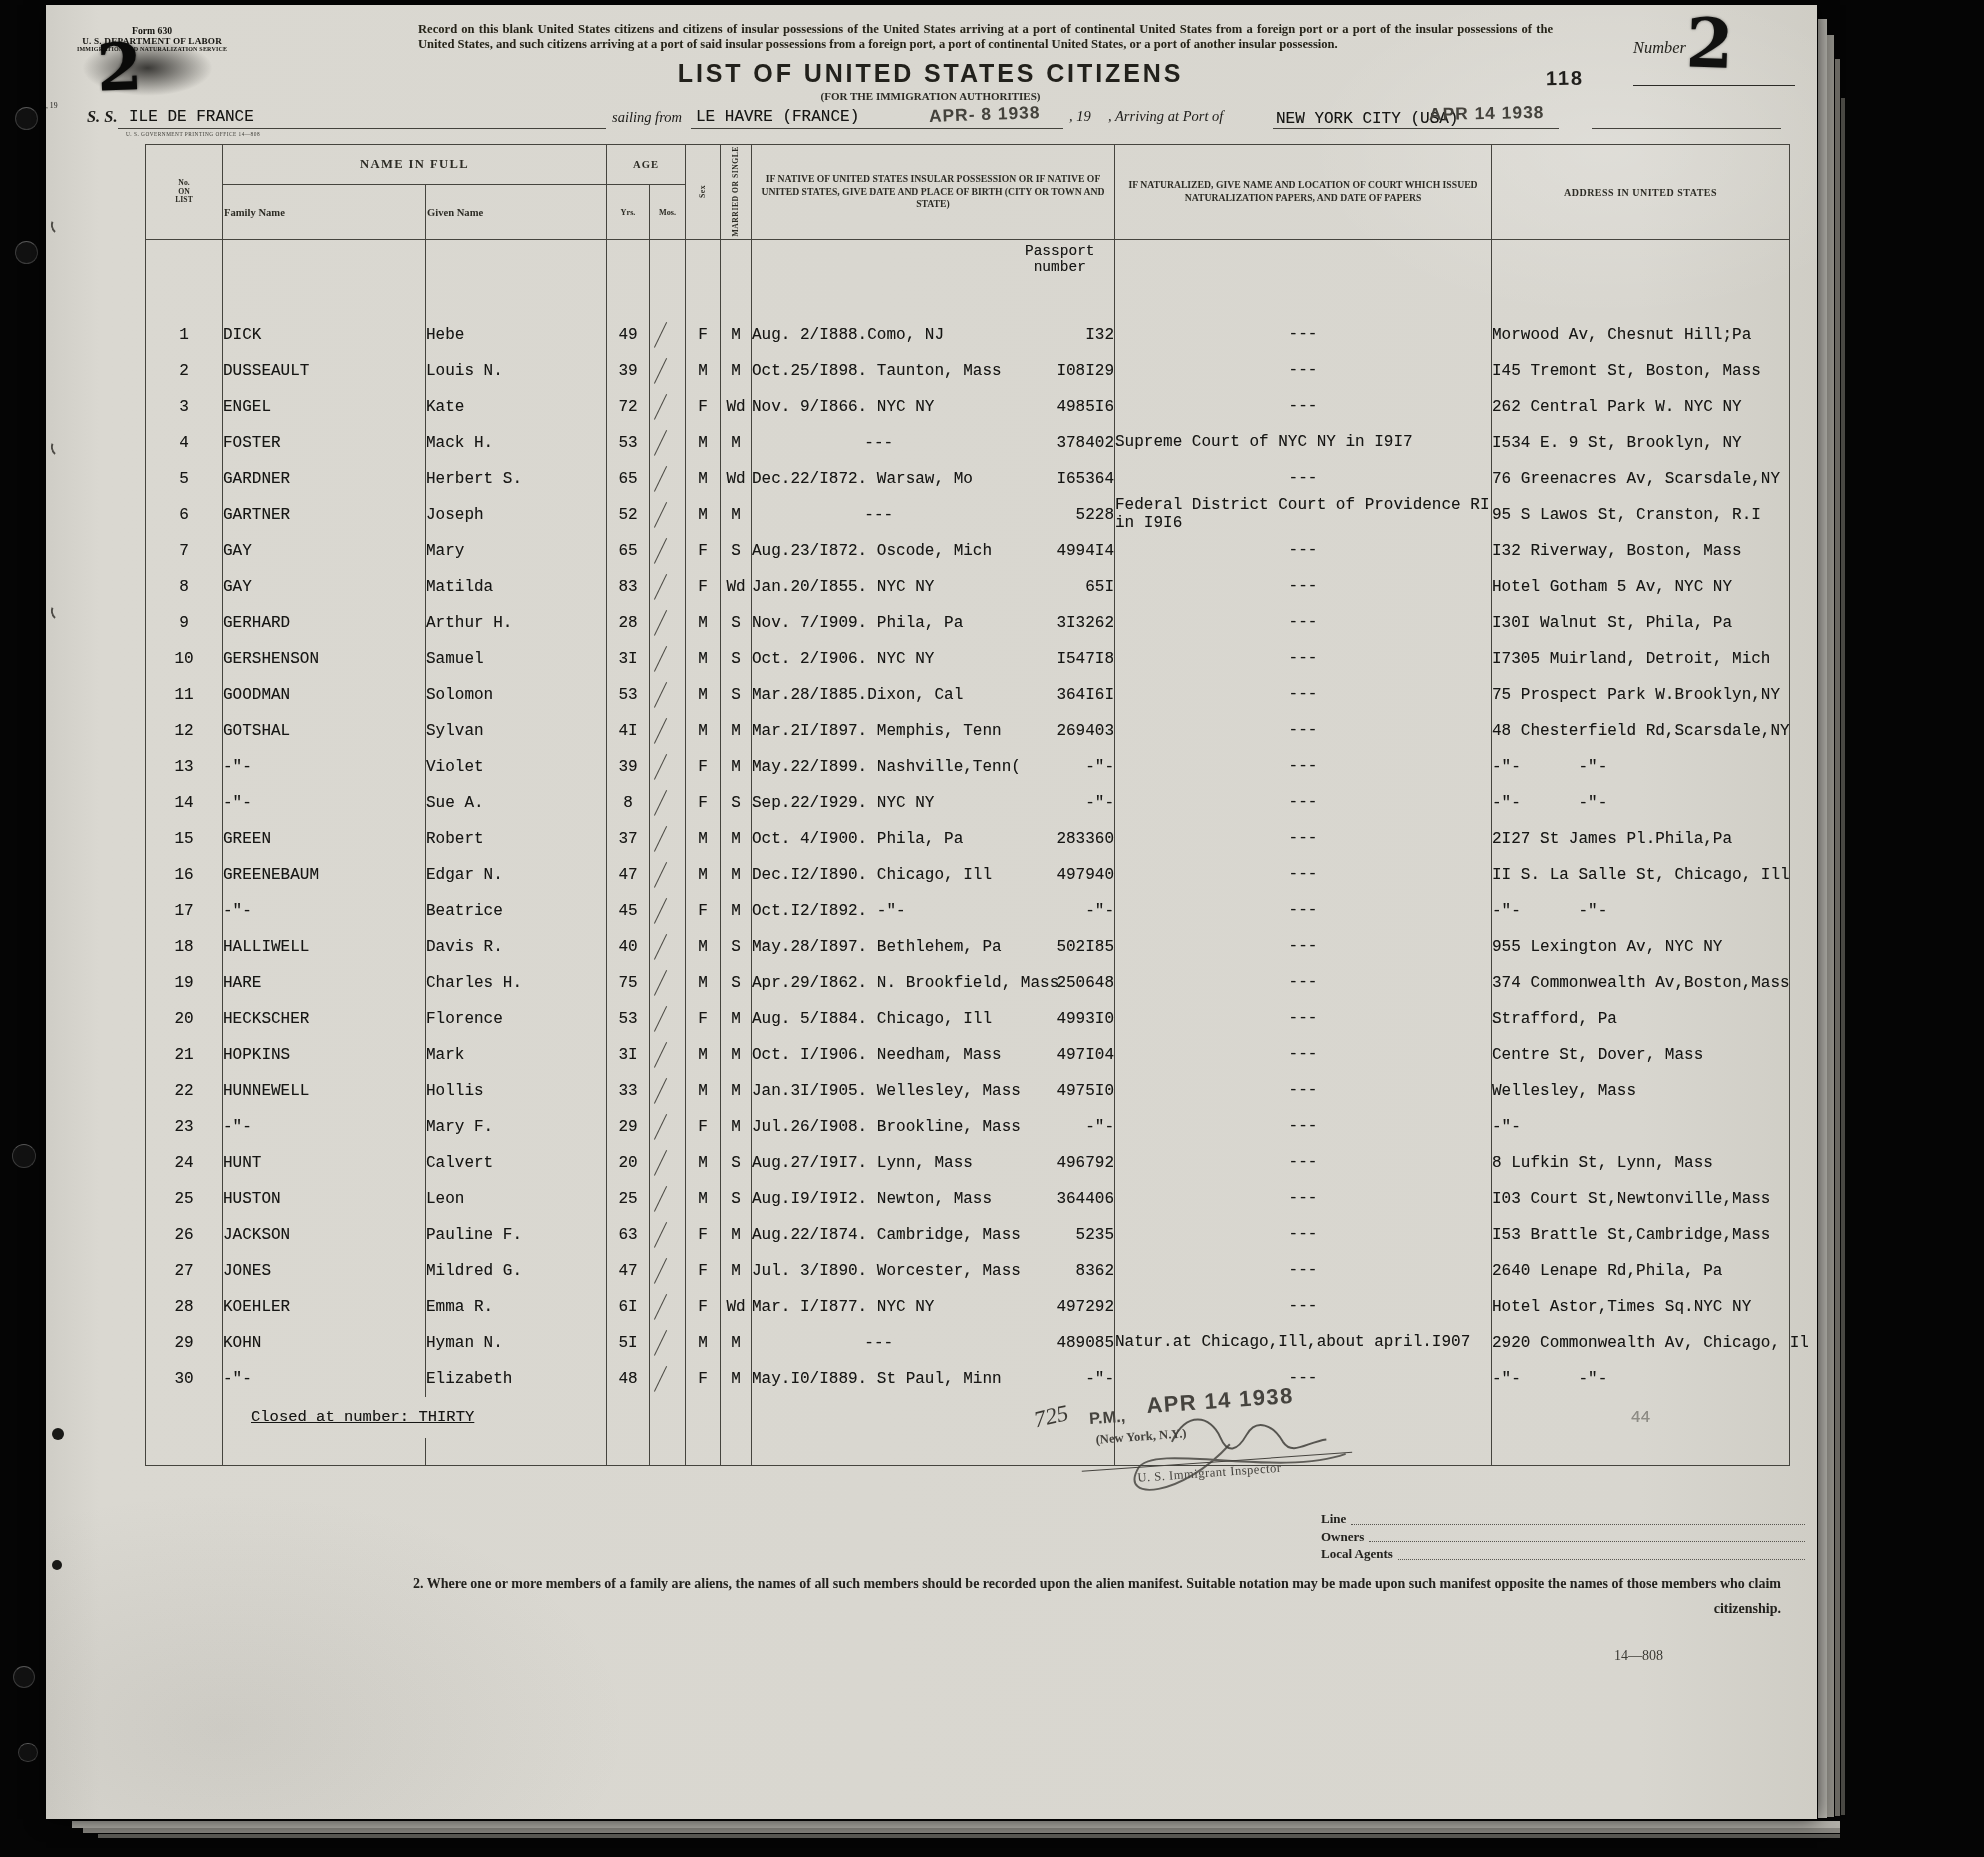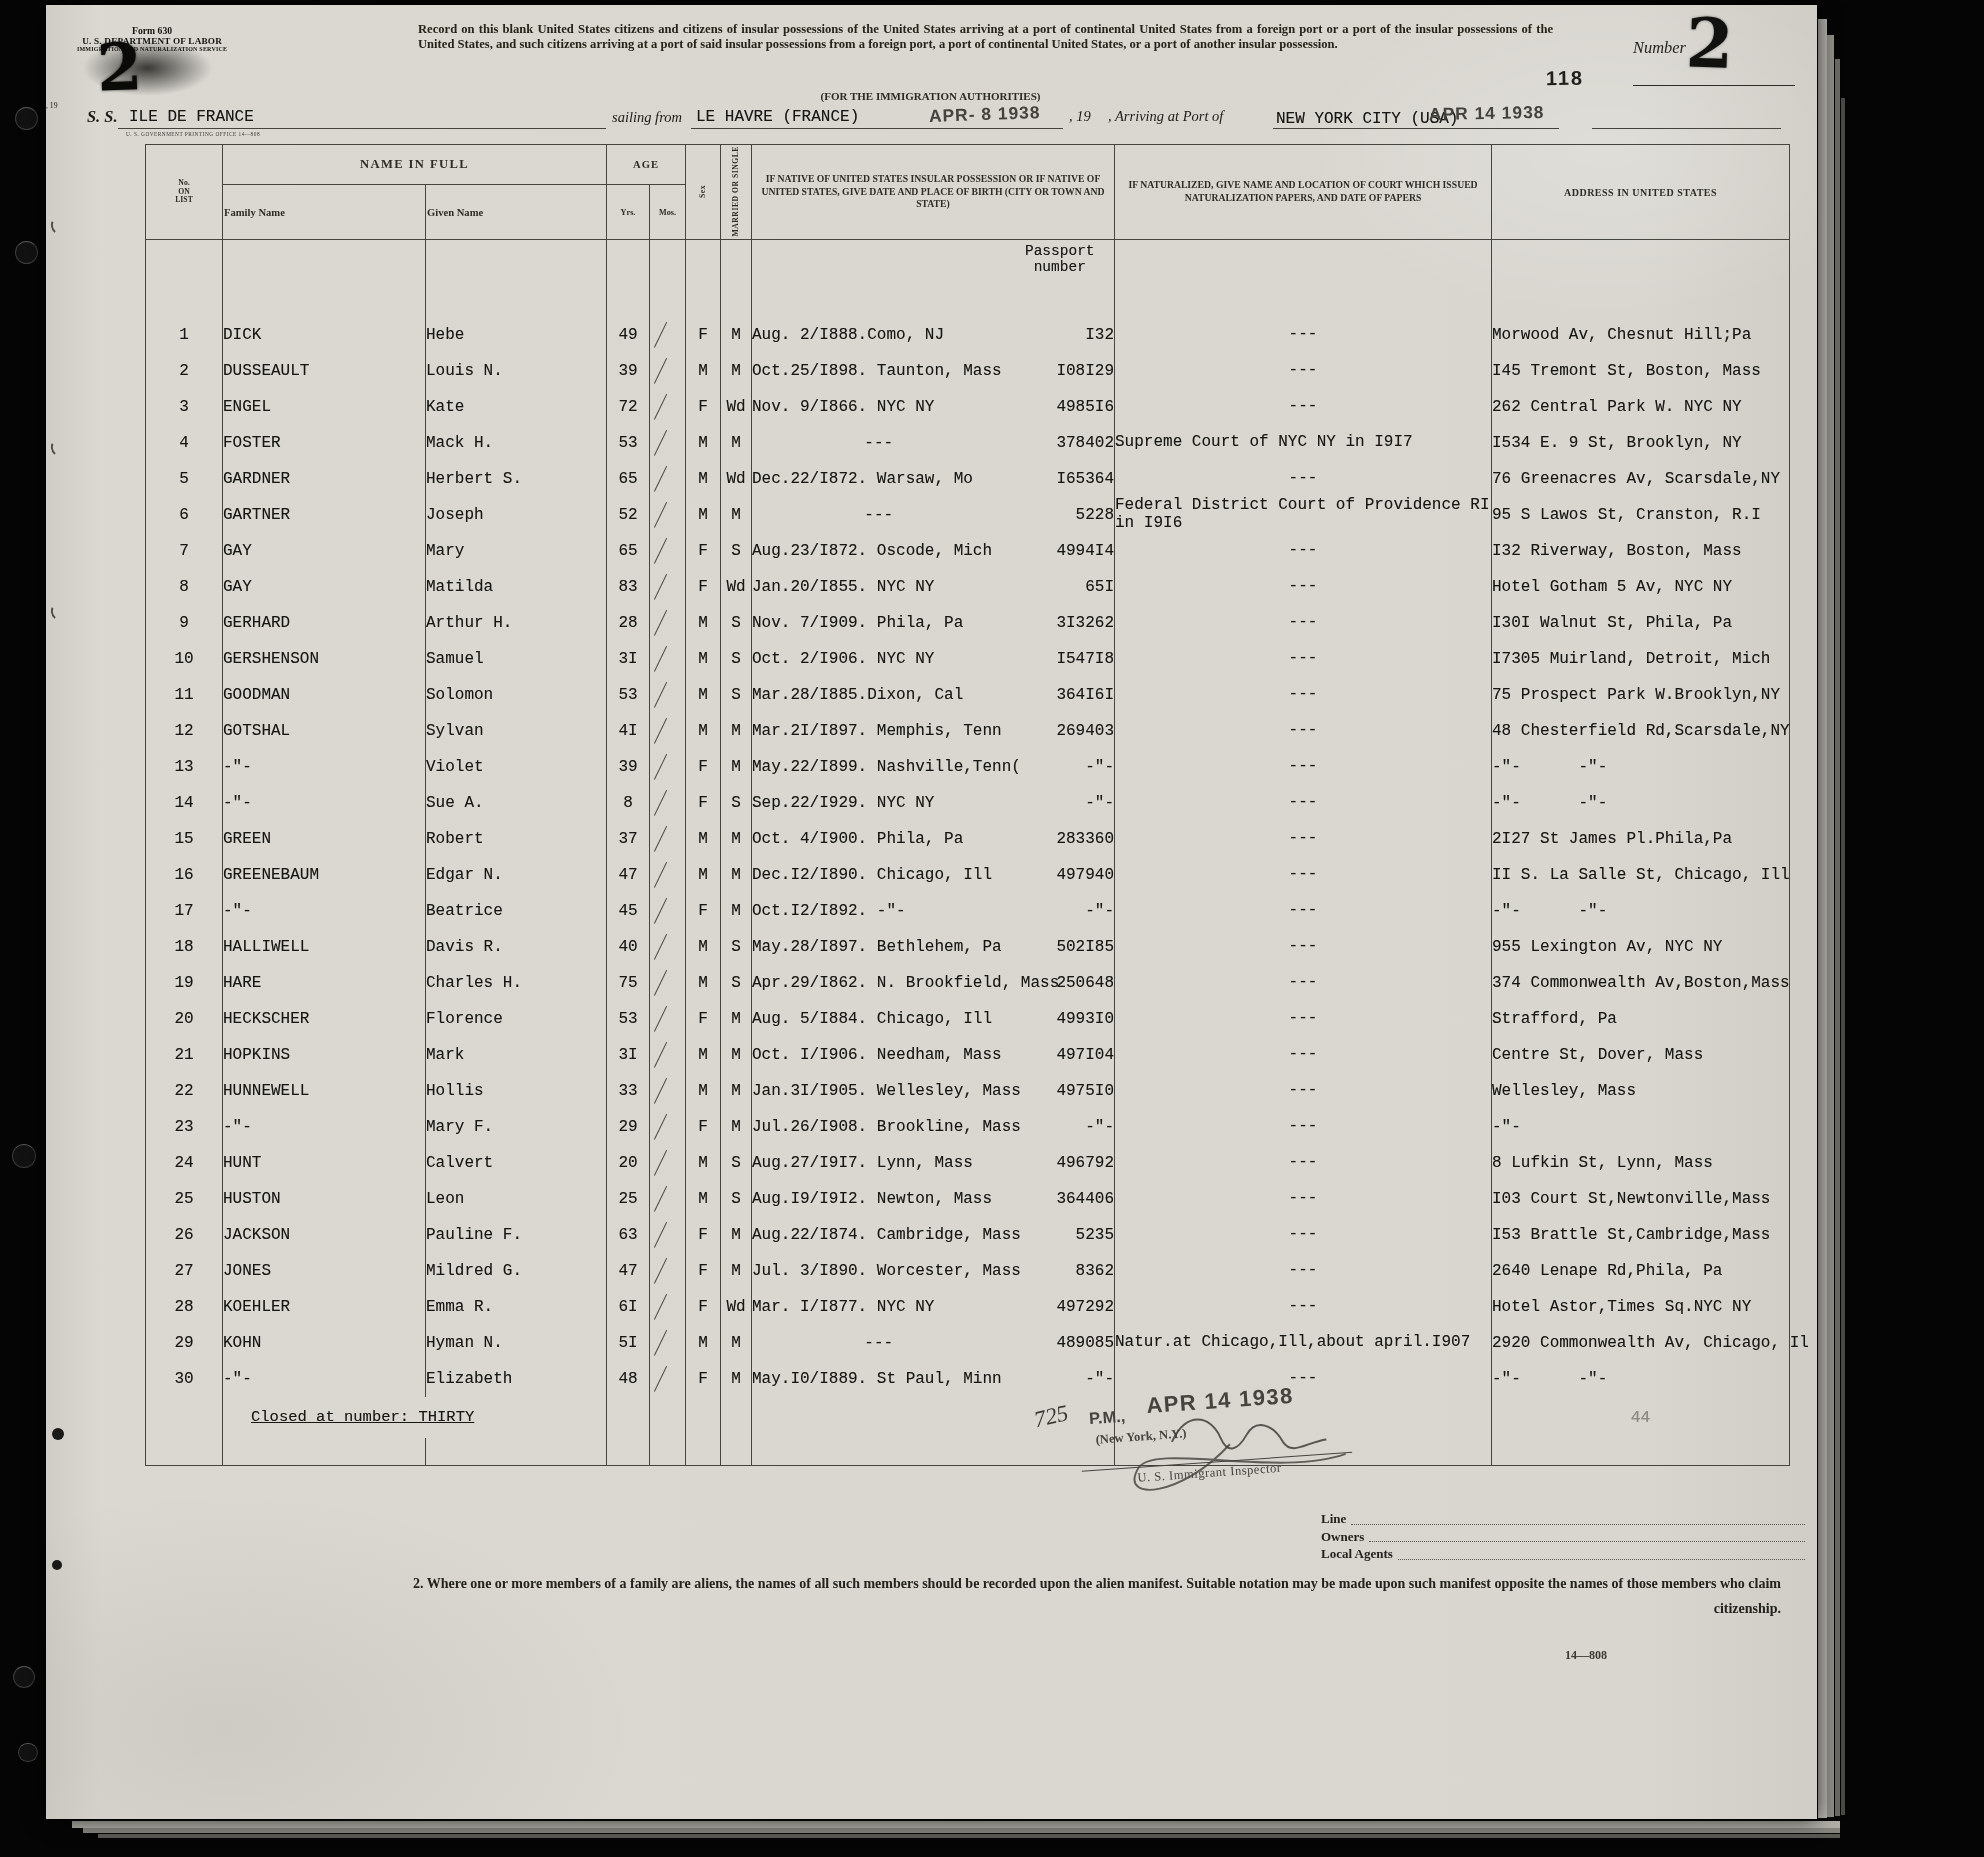--- a/index.html
+++ b/index.html
@@ -135,21 +135,21 @@
   .agents{position:absolute;left:1275px;top:1505px;width:486px;}
   .agents .arow{display:flex;align-items:flex-end;height:17.4px;}
   .agents .albl{font-weight:bold;font-size:13px;color:#23221e;}
   .agents .leader{flex:1;border-bottom:1px dotted #57554f;margin:0 1.9px 2.4px 4.8px;}
 
   
   .notice{position:absolute;left:136px;top:1566px;width:1599px;color:#23221e;font-weight:bold;font-size:14px;line-height:25px;}
   .notice p{margin:0;}
   .notice .nlbl{font-size:15px;letter-spacing:0.5px;}
   .notice p.ind{margin-left:212px;text-align:right;}
-  .footercode{position:absolute;left:1519px;top:1643px;font-size:12px;font-weight:bold;color:#3b3a34;}
+  .footercode{position:absolute;left:1568px;top:1643px;font-size:14px;font-weight:normal;color:#3b3a34;}
 </style>
 </head>
 <body>
 
 <div class="scene">
 
   <div class="stack st-r1"></div>
   <div class="stack st-r2"></div>
   <div class="stack st-r3"></div>
   <div class="stack st-r4"></div>
@@ -173,20 +173,21 @@
 
     <div class="form-block">
       <div class="l1">Form 630</div>
       <div class="l2">U. S. DEPARTMENT OF LABOR</div>
       <div class="l3">IMMIGRATION AND NATURALIZATION SERVICE</div>
     </div>
     <div class="ink-blob"></div>
     <div class="big2-left">2</div>
 
     <div class="intro">Record on this blank United States citizens and citizens of insular possessions of the United States arriving at a port of continental United States from a foreign port or a port of the insular possessions of the United States, and such citizens arriving at a port of said insular possessions from a foreign port, a port of continental United States, or a port of another insular possession.</div>
+    <div class="title">LIST OF UNITED STATES CITIZENS</div>
     <div class="subtitle">(FOR THE IMMIGRATION AUTHORITIES)</div>
 
     <div class="number-label">Number</div>
     <div class="big2-right">2</div>
     <div class="number-rule"></div>
     <div class="stamp118">118</div>
 
     <div class="shipline">
       <div class="ln ln1"></div>
       <div class="ln ln2"></div>

